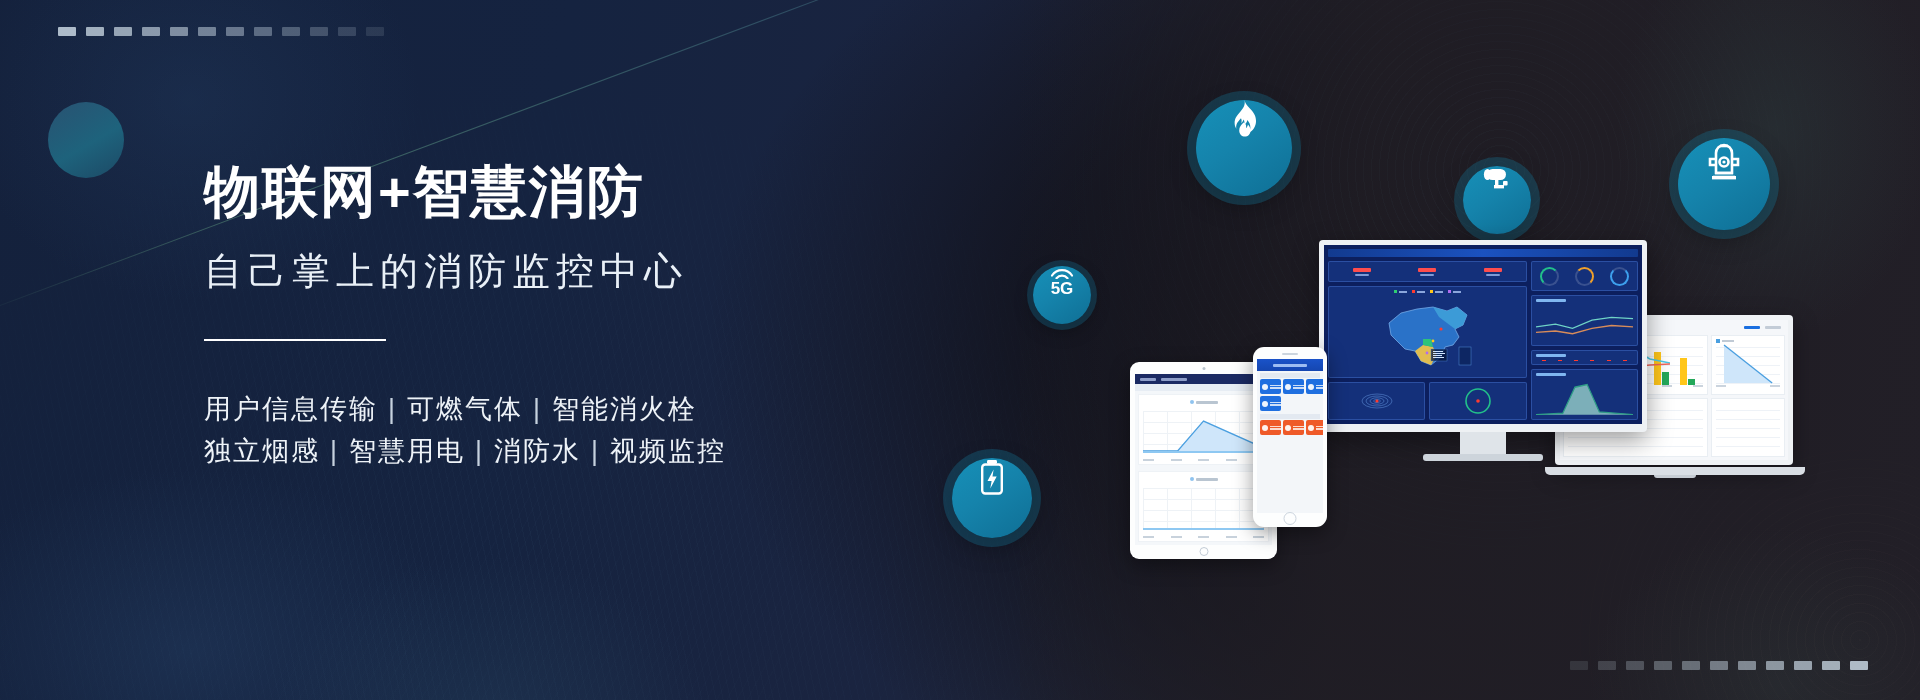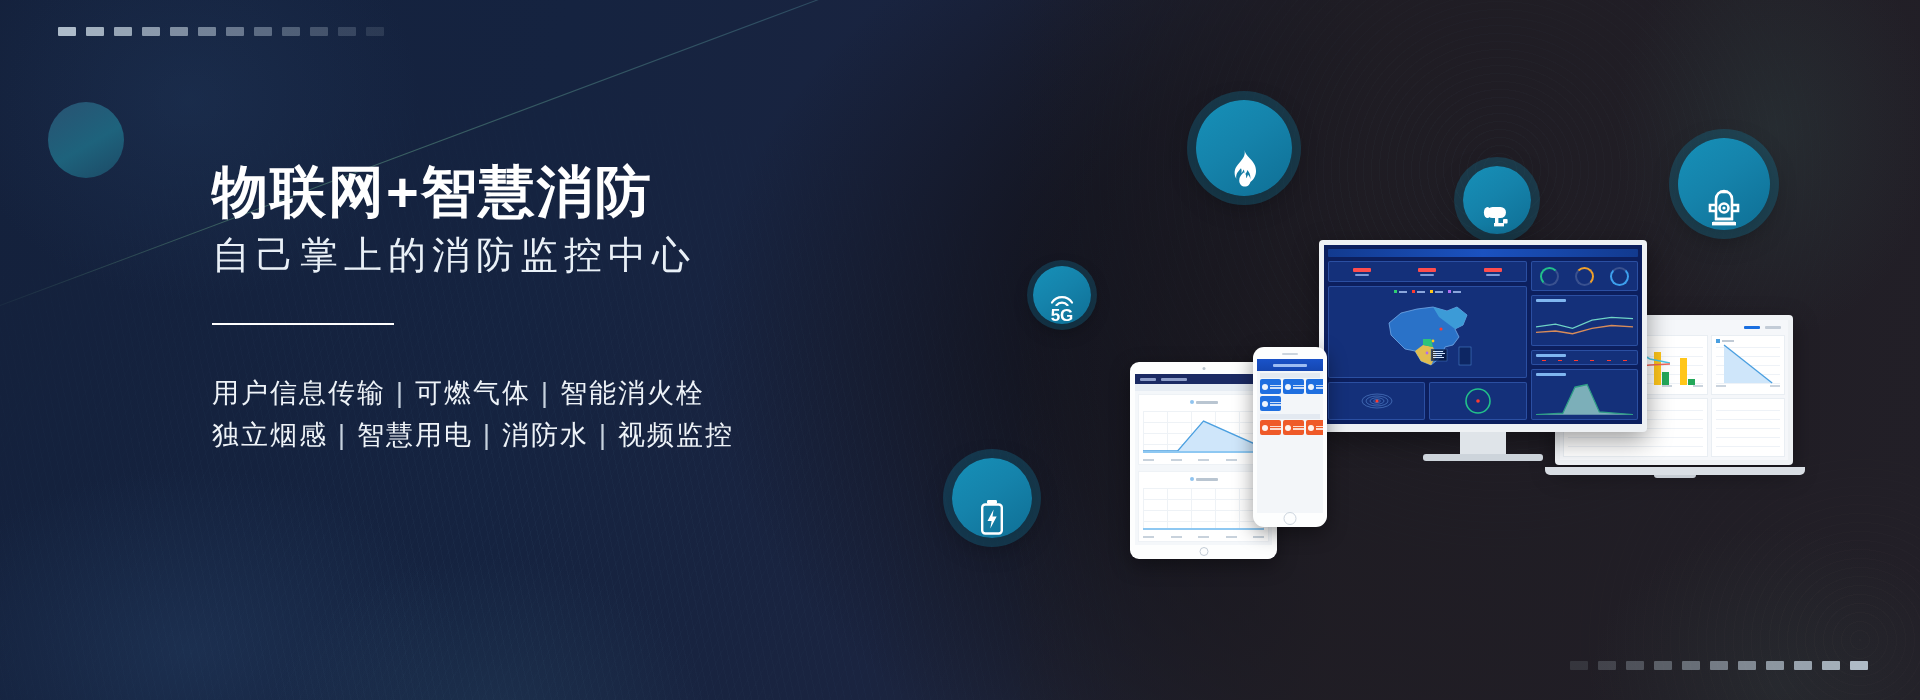--- a/index.html
+++ b/index.html
@@ -82,41 +82,41 @@
             mask-image:radial-gradient(420px 280px at 1830px 620px, #000 0%, transparent 78%);
   }
 
   
   .dash-row{ position:absolute; display:flex; gap:10px; }
   .dash-row.tl{ left:58px; top:27px; }
   .dash-row.br{ right:52px; bottom:30px; }
   .dash{ width:18px; height:9px; border-radius:1px; background:#c8d6e2; }
 
   
-  .copy{ position:absolute; left:212px; top:160px; width:760px; }
+  .copy{ position:absolute; left:204px; top:160px; width:760px; }
   .title{
     font-size:56px; font-weight:700; color:#ffffff; letter-spacing:2px;
     line-height:1.15; white-space:nowrap;
   }
   .subtitle{
-    margin-top:6px; font-size:38px; font-weight:400; color:#e9f0f7;
+    margin-top:22px; font-size:38px; font-weight:400; color:#e9f0f7;
     letter-spacing:6px; white-space:nowrap;font-family:Liberation Mono, monospace;
   }
   .rule{ margin-top:42px; width:182px; height:2px; background:#ffffff; }
   .features{ margin-top:48px; }
   .feature-line{
     font-size:27px; color:#eef3f8; letter-spacing:2px; line-height:1.55;
     white-space:nowrap;
   }
   .feature-line .sep{ color:#c6d2de; padding:0 10px; font-weight:300; }
 
   
   .badge{
     position:absolute; border-radius:50%;
-    display:flex; align-items:flex-end; justify-content:center;
+    display:flex; align-items:flex-start; justify-content:center;
     background:linear-gradient(145deg,#1690b8 0%,#1583ab 45%,#0f6f95 100%);
     box-shadow:0 0 0 9px rgba(22,120,155,.32), 0 8px 26px rgba(0,0,0,.35);
   }
   .badge svg{ display:block; }
   .badge .lab{ color:#fff; font-weight:700; }
 
   #badge-flame{ left:1196px; top:100px; width:96px; height:96px; }
   #badge-camera{ left:1463px; top:166px; width:68px; height:68px; }
   #badge-hydrant{ left:1678px; top:138px; width:92px; height:92px; }
   #badge-5g{ left:1033px; top:266px; width:58px; height:58px;

